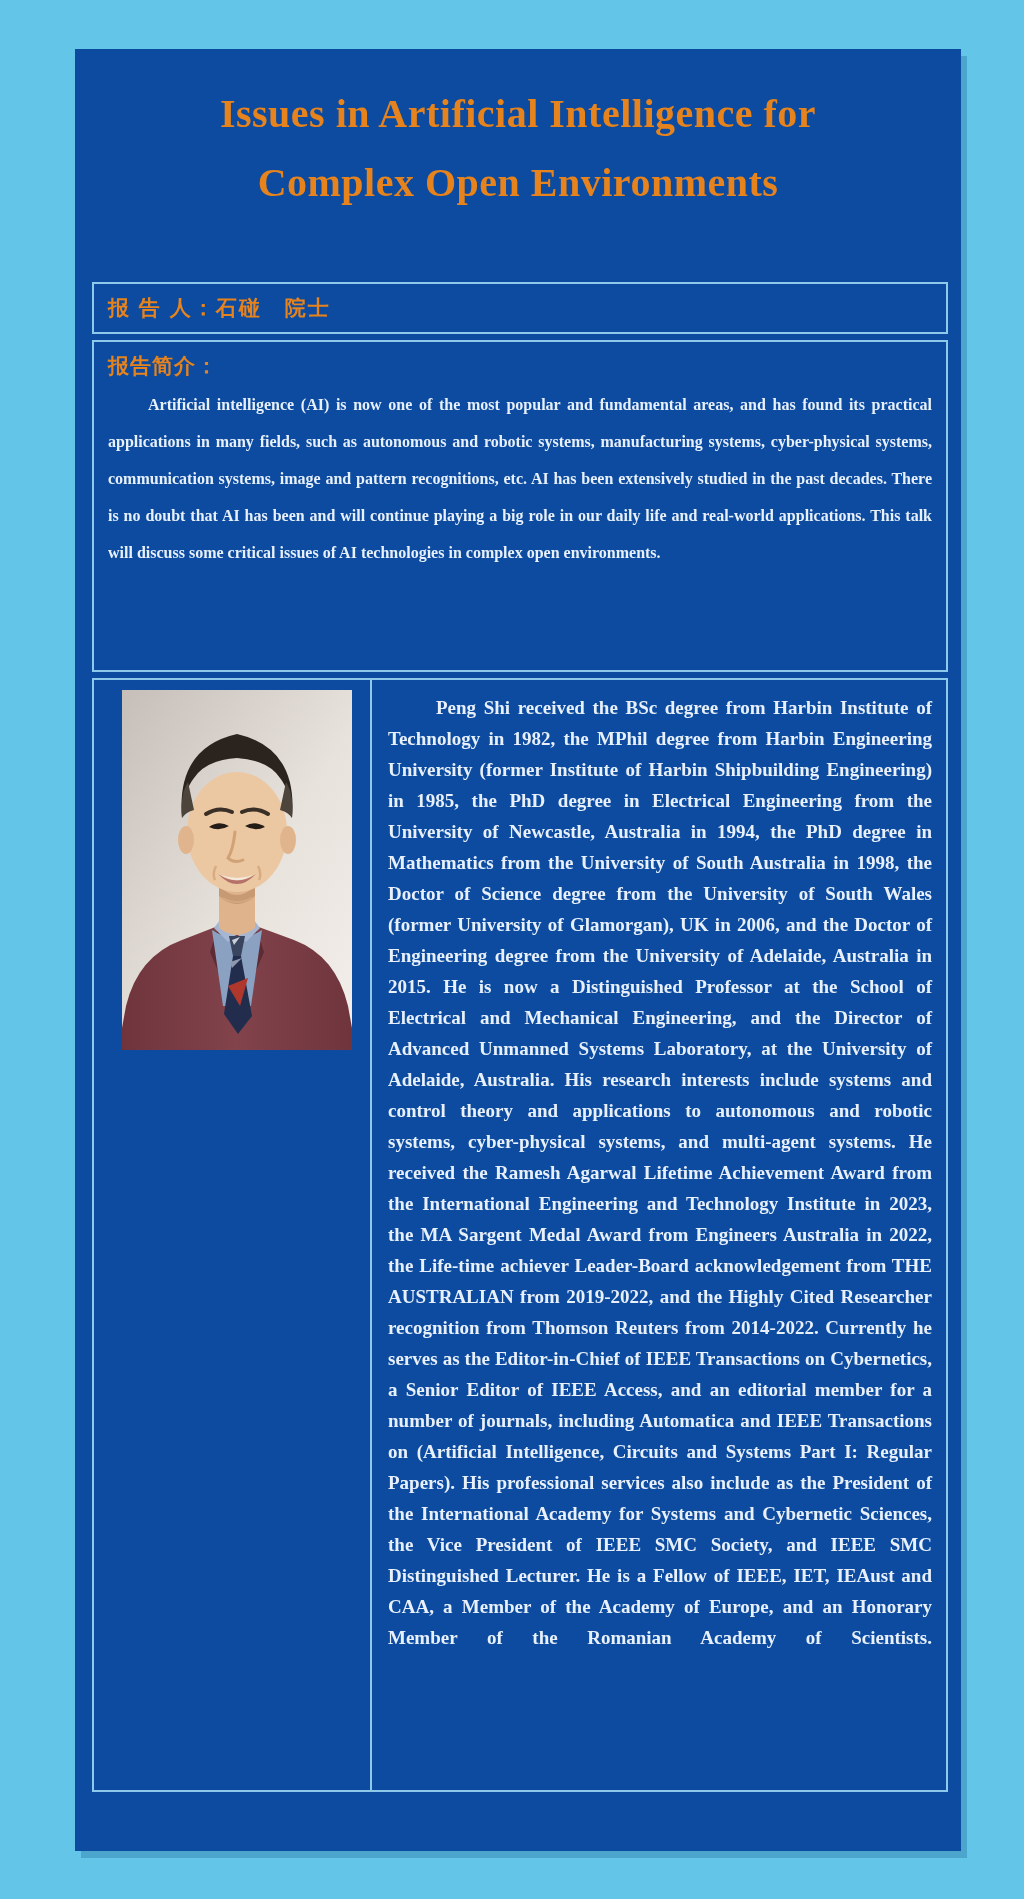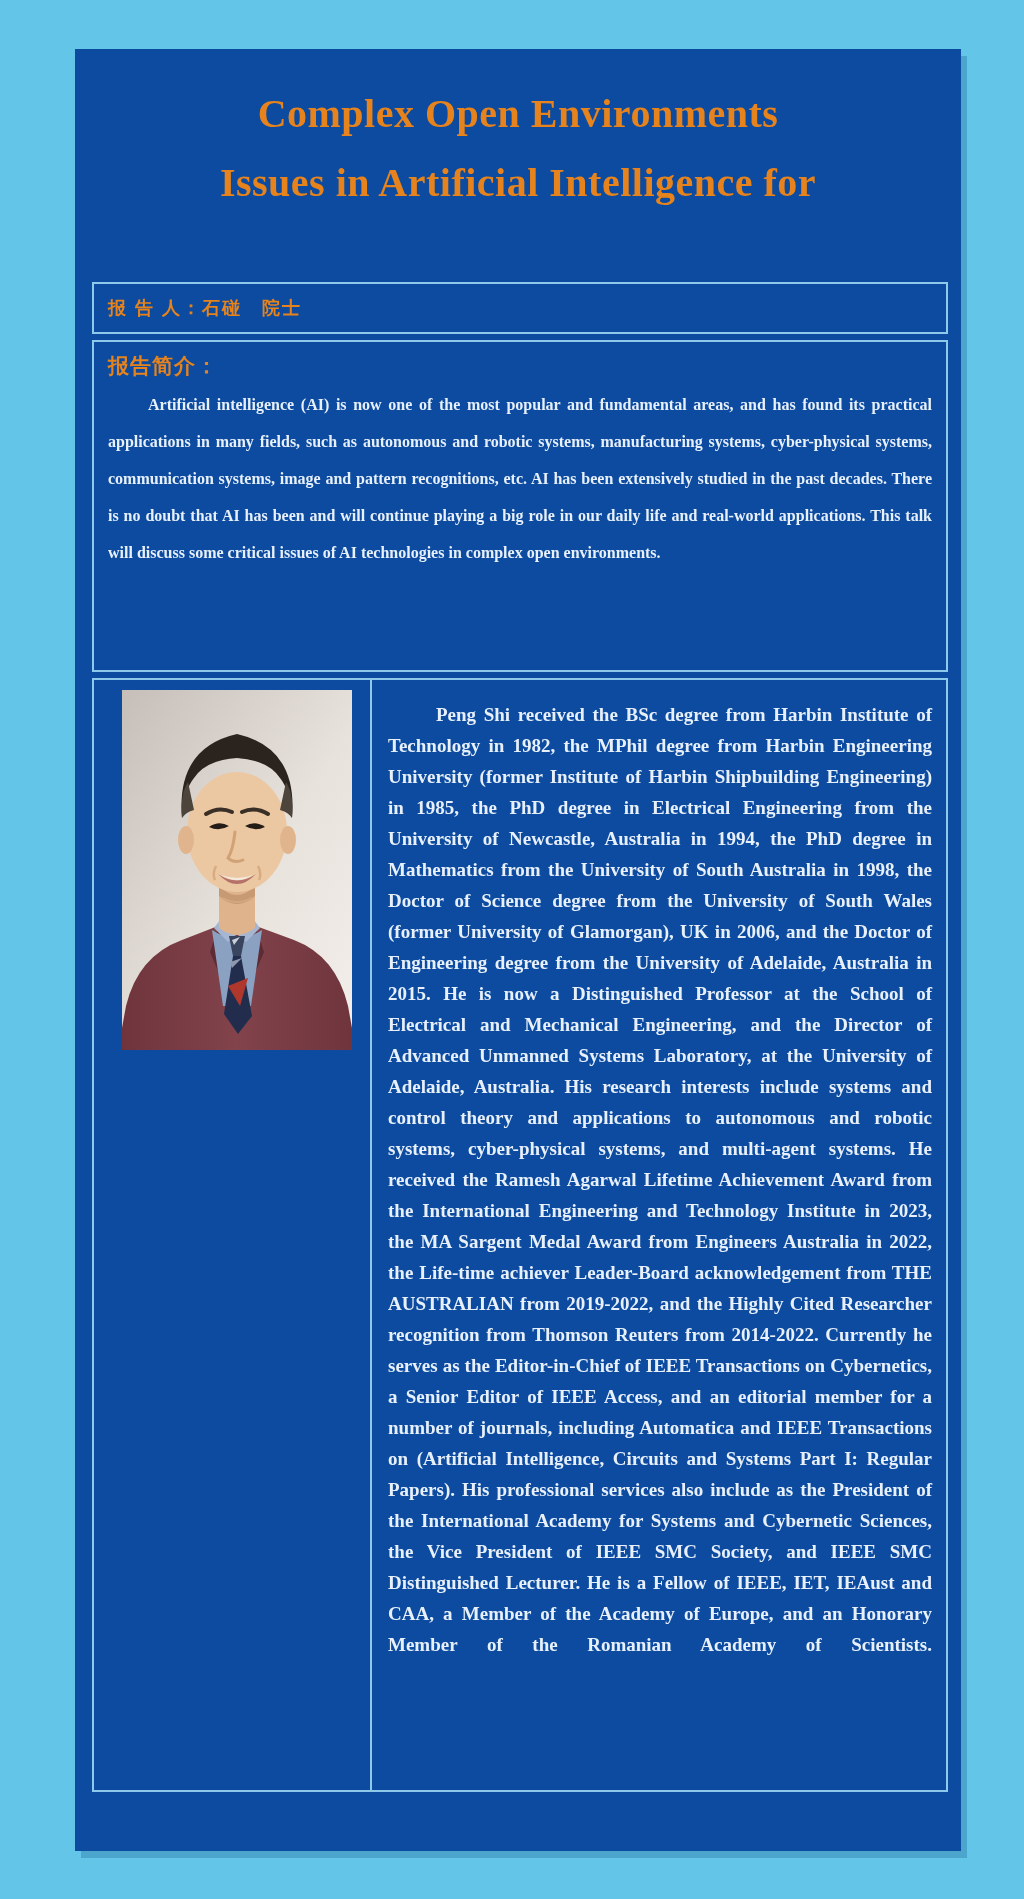--- a/index.html
+++ b/index.html
@@ -24,21 +24,21 @@
     font-size:40px;line-height:69px;color:var(--accent-orange);
     letter-spacing:.5px;
   }
   .box{
     position:absolute;left:17px;width:856px;
     border:2px solid var(--border-blue);
   }
   .speaker{
     top:233px;height:52px;display:flex;align-items:center;
     padding:4px 14px;color:var(--accent-orange);
-    font-family:"Liberation Sans",sans-serif;font-weight:bold;font-size:18px;
+    font-family:"Liberation Sans",sans-serif;font-weight:bold;font-size:21px;
     letter-spacing:2px;
   }
   .abstract{top:291px;height:332px;padding:7px 14px 17px 14px;overflow:hidden;}
   .abstract-heading{
     font-family:"Liberation Sans",sans-serif;font-weight:bold;font-size:21px;
     color:var(--accent-orange);line-height:34px;letter-spacing:1px;
   }
   .abstract-body{
     margin:3px 0 0;color:var(--body-text);
     font-family:"Liberation Serif",serif;font-weight:bold;
@@ -46,38 +46,38 @@
     text-align:justify;text-indent:40px;
   }
   .bio{top:629px;height:1114px;display:flex;overflow:hidden;}
   .bio-left{
     width:278px;flex:0 0 278px;
     border-right:2px solid var(--border-blue);
     padding:10px 0 0 28px;
   }
   .photo{width:230px;height:360px;overflow:hidden;}
   .photo svg{display:block;width:230px;height:360px;}
-  .bio-right{flex:1;padding:6px 14px 0 16px;margin-top:13px;}
+  .bio-right{flex:1;padding:12px 14px 0 16px;}
   .bio-body{
     margin:0;color:var(--body-text);
     font-family:"Liberation Serif",serif;font-weight:bold;
     font-size:19px;line-height:31px;
     text-align:justify;text-align-last:justify;
     text-indent:48px;
   }
 </style>
 </head>
 <body>
 
 <div class="canvas">
   <div class="panel">
 
     <div class="title">
+      <div>Issues in Artificial Intelligence for</div>
       <div>Complex Open Environments</div>
-      <div>Issues in Artificial Intelligence for</div>
     </div>
 
     <div class="box speaker">
       <span>报 告 人：石碰　院士</span>
     </div>
 
     <div class="box abstract">
       <div class="abstract-heading">报告简介：</div>
       <p class="abstract-body">Artificial intelligence (AI) is now one of the most popular and fundamental areas, and has found its practical applications in many fields, such as autonomous and robotic systems, manufacturing systems, cyber-physical systems, communication systems, image and pattern recognitions, etc. AI has been extensively studied in the past decades. There is no doubt that AI has been and will continue playing a big role in our daily life and real-world applications. This talk will discuss some critical issues of AI technologies in complex open environments.</p>
     </div>

